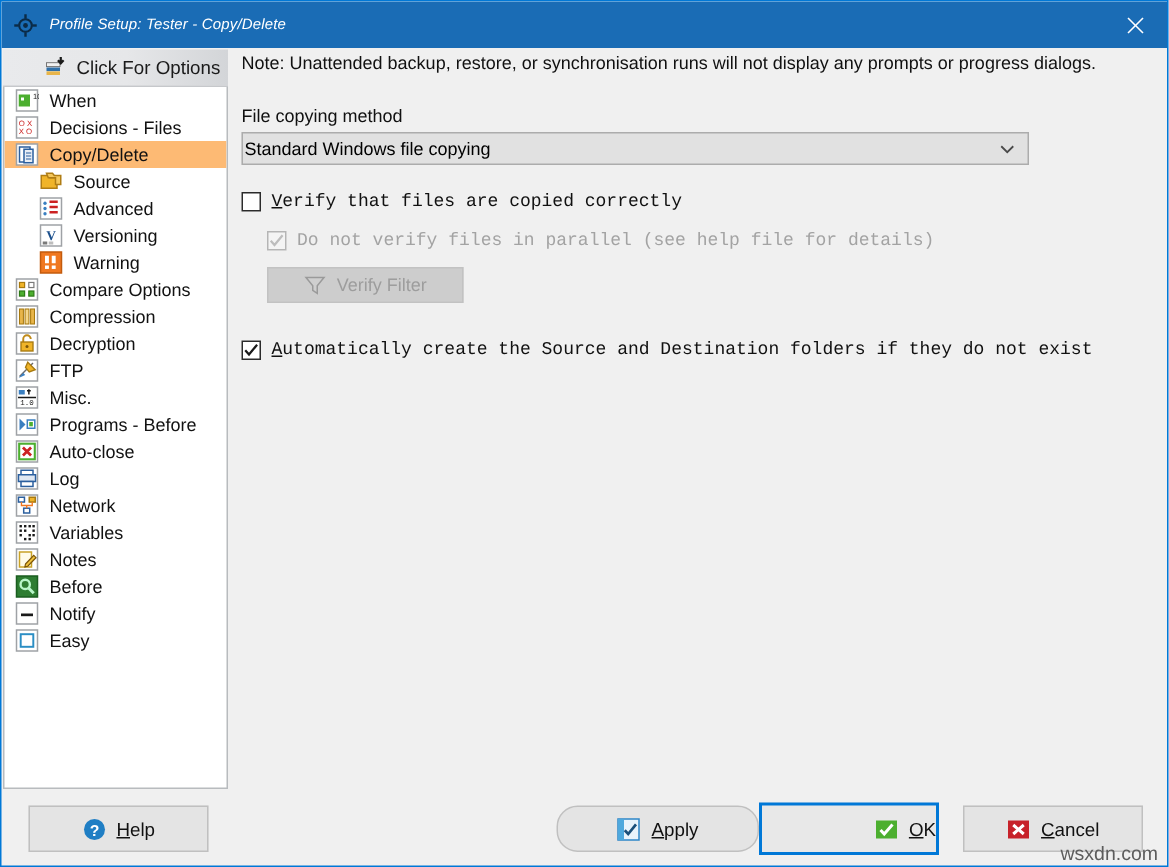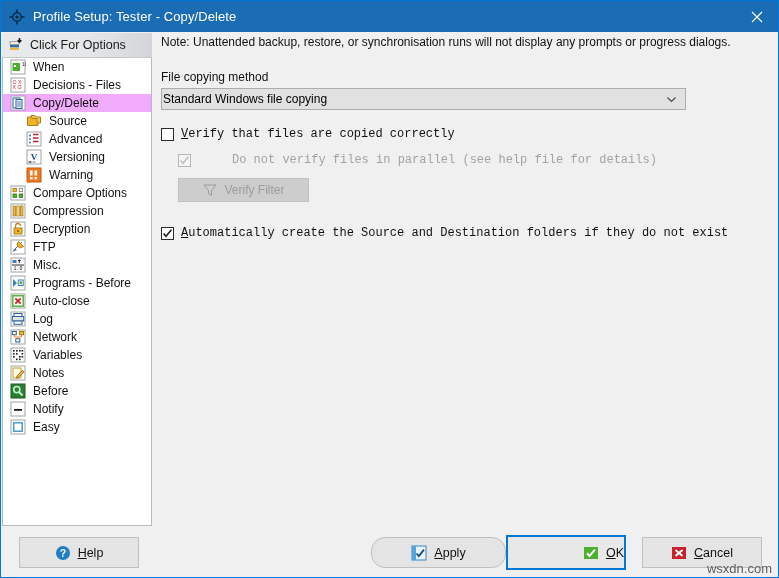--- a/index.html
+++ b/index.html
@@ -39,24 +39,25 @@
   #title-icon {
     width: 16px;
     height: 16px;
     margin-left: 8px;
     margin-right: 8px;
     position: relative;
     flex: 0 0 auto;
   }
   #title-text {
     color: #ffffff;
-    font-size: 13px;
+    font-size: 10px;
     font-family: "Liberation Sans", sans-serif;
     letter-spacing: .1px;
     white-space: nowrap;
+    font-style: italic;
   }
   #close-btn {
     position: absolute;
     right: 0; top: 0;
     width: 46px;
     height: 31px;
     display: flex;
     align-items: center;
     justify-content: center;
     color: #fff;
@@ -68,20 +69,21 @@
   #sidebar-header {
     position: absolute;
     left: 1px; top: 32px;
     width: 150px;
     height: 25px;
     background: linear-gradient(to right, #e9eaec 0%, #e6e7e9 55%, #d3d5d8 100%);
     border-bottom: 1px solid #c6c8cb;
     display: flex;
     align-items: center;
     box-sizing: border-box;
+    padding-left: 21px;
   }
   #sidebar-header .hdr-icon {
     width: 16px;
     height: 16px;
     margin-left: 6px;
     margin-right: 6px;
     position: relative;
     flex: 0 0 auto;
   }
   #sidebar-header .hdr-label {
@@ -104,21 +106,21 @@
   .nav-item {
     height: 18px;
     display: flex;
     align-items: center;
     padding-left: 7px;
     box-sizing: border-box;
     white-space: nowrap;
   }
   .nav-item.child { padding-left: 23px; }
   .nav-item.selected {
-    background: #f0abfc;
+    background: #fdba74;
   }
   .nav-item .ico {
     width: 16px;
     height: 16px;
     margin-right: 7px;
     flex: 0 0 auto;
     position: relative;
   }
   .nav-item .lbl {
     font-size: 12px;
@@ -165,21 +167,21 @@
     top: 5px;
     width: 11px;
     height: 11px;
   }
 
   .chk-row {
     display: flex;
     align-items: flex-start;
     margin-top: 18px;
   }
-  .chk-row.sub { margin-top: 13px; margin-left: 17px; gap: 34px; }
+  .chk-row.sub { margin-top: 13px; margin-left: 17px; }
 
   .checkbox {
     width: 13px; height: 13px;
     border: 1px solid #2b2b2b;
     background: #ffffff;
     box-sizing: border-box;
     position: relative;
     flex: 0 0 auto;
     margin-top: 0px;
   }

